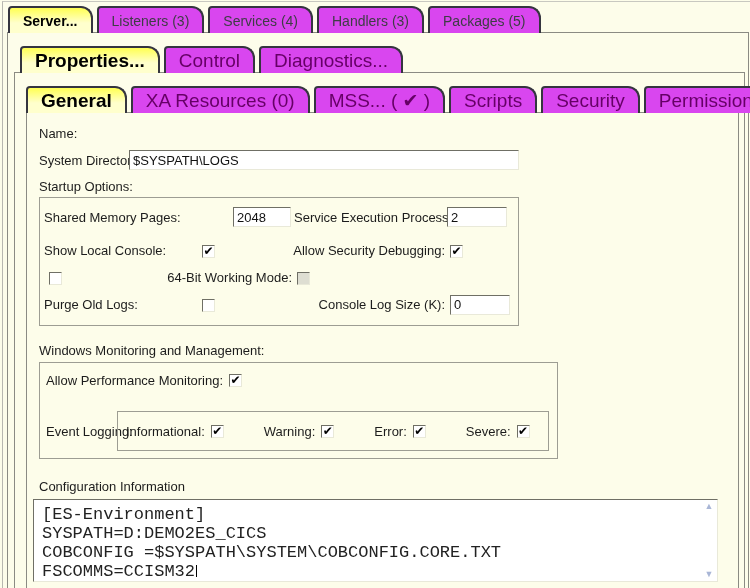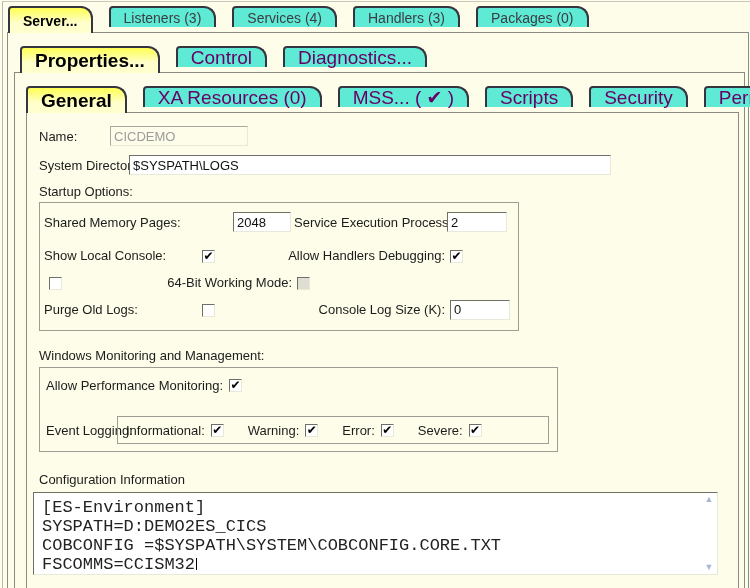--- a/index.html
+++ b/index.html
@@ -10,25 +10,25 @@
     --scroll-arrow:#a9b6d6; --caret-black:#000000;
   }
   *{box-sizing:border-box}
   html,body{margin:0;padding:0}
   body{width:750px;height:588px;overflow:hidden;background:var(--page-bg);
        font-family:"Liberation Sans",sans-serif;font-size:13px;color:#1c1c1c;position:relative}
   #root{position:absolute;left:2px;top:1px;right:0;bottom:0;
         border-left:1px solid #b8b8b0;border-top:1px solid #c8c8c0;padding-top:4px}
 
   
-  .tabs{display:flex;align-items:flex-start;column-gap:16px;position:relative;z-index:5;height:26px}
+  .tabs{display:flex;align-items:flex-start;column-gap:4px;position:relative;z-index:5;height:26px}
   .tabs.l1{padding-left:5px}
   .tabs.l2{padding-left:12px}
   .tabs.l3{padding-left:11px}
-  .tab{display:flex;align-items:center;height:21px;padding:0 13px;background:#5eead4;
+  .tab{display:flex;align-items:center;height:27px;padding:0 13px;background:#d946ef;
        border:2px solid var(--tab-border);border-bottom:none;border-radius:4px 12px 0 0;
        cursor:pointer;white-space:nowrap}
   .tab.sel{height:27px;margin-bottom:-1px;z-index:6;font-weight:bold;
        background:linear-gradient(to bottom,var(--tab-selected-top),var(--tab-selected-bottom) 60%)}
   .l1 .tab{font-size:14px;color:var(--top-tab-text)}
   .l2 .tab,.l3 .tab{font-size:19px;color:var(--link-purple)}
   .tab.sel{color:#000}
 
   
   .box{border:1px solid var(--box-border);background:transparent}
@@ -39,21 +39,21 @@
   
   .frow{display:flex;align-items:center;margin-bottom:9px}
   .lbl{white-space:nowrap}
   .lbl-name{width:71px}
   .lbl-sys{width:90px}
   .txt{height:20px;border:1px solid var(--input-border-dark);
        border-bottom-color:var(--input-border-light);border-right-color:var(--input-border-light);
        background:#fff;font:13px "Liberation Sans",sans-serif;padding:1px 3px;color:#111}
   .txt:disabled{background:transparent;color:var(--disabled-text);
        border-color:#a8a89e var(--input-border-light) var(--input-border-light) #a8a89e}
-  .w138{width:138px}.w482{width:482px}.w58{width:58px}.w60{width:60px}
+  .w138{width:138px}.w482{width:390px}.w58{width:58px}.w60{width:60px}
 
   .group-title{margin:8px 0 3px 0}
   .gbox{border:1px solid var(--group-border)}
   .startup{width:480px;padding:5px 4px 7px 4px}
   .grow{display:flex;align-items:center;height:28px}
   .cbrow{display:flex;align-items:center;height:27px}
   .spacer{height:6px}
   .c1{width:184px;}
   .c2{width:66px;padding-left:5px}
   .c3{width:148px;text-align:right}
@@ -69,21 +69,21 @@
       font-family:"DejaVu Sans",sans-serif;font-size:12px;line-height:11px;color:#000;
       text-align:center;cursor:pointer}
   .cb.disabled{background:#dededod;background:#deded2;cursor:default}
 
   .monitoring{width:519px;padding:6px 8px 7px 6px;margin-top:4px}
   .mrow1{display:flex;align-items:center;height:22px;margin-bottom:20px}
   .mrow1 .cb{margin-left:6px}
   .mrow2{display:flex;align-items:center}
   .ev-lbl{width:71px}
   .ev-box{border:1px solid var(--group-border);display:flex;
-          column-gap:24px;padding:5px 8px;flex:1;height:28px}
+          column-gap:40px;padding:5px 8px;flex:1;height:40px}
   .ev-item{display:flex;align-items:center;white-space:nowrap}
   .ev-item .cb{margin-left:6px}
 
   .config-title{margin:20px 0 5px 0}
   .config-box{width:685px;height:83px;margin-left:-6px;display:flex;background:#fff;
       border:1px solid var(--input-border-dark);
       border-bottom-color:var(--input-border-light);border-right-color:var(--input-border-light)}
   .config-box pre{flex:1;margin:4px;padding:1px 4px;overflow:hidden;
       font-family:"Liberation Mono",monospace;font-size:17px;line-height:19px;color:#222}
   .caret{display:inline-block;width:1px;height:13px;background:var(--caret-black);
@@ -104,21 +104,21 @@
     <div class="tab">
         <span>Listeners (3)</span>
       </div>
     <div class="tab">
         <span>Services (4)</span>
       </div>
     <div class="tab">
         <span>Handlers (3)</span>
       </div>
     <div class="tab">
-        <span>Packages (0)</span>
+        <span>Packages (5)</span>
       </div>
   </div>
 
   <div class="box box1">
 
     <div class="tabs l2">
       <div class="tab sel">
           <span>Properties...</span>
         </div>
       <div class="tab">
@@ -149,41 +149,40 @@
           </div>
         <div class="tab">
             <span>Permissions</span>
           </div>
       </div>
 
       <div class="box box3">
 
         <div class="frow">
           <span class="lbl lbl-name">Name:</span>
-          <input class="txt w138" disabled="" value="CICDEMO" style="">
         </div>
 
         <div class="frow">
           <span class="lbl lbl-sys">System Directory:</span>
           <input class="txt w482" value="$SYSPATH\LOGS" style="">
         </div>
 
         <div class="group-title">Startup Options:</div>
         <div class="gbox startup">
           <div class="grow">
             <span class="c1 lbl">Shared Memory Pages:</span>
             <span class="c2"><input class="txt w58" value="2048" style=""></span>
             <span class="c3 lbl">Service Execution Processes:</span>
             <span class="c4"><input class="txt w60" value="2" style=""></span>
           </div>
           <div class="spacer"></div>
           <div class="cbrow">
             <span class="cb-l1 lbl">Show Local Console:</span>
             <span class="slot1"><span class="cb on">✔</span></span>
-            <span class="cb-l2 lbl">Allow Handlers Debugging:</span>
+            <span class="cb-l2 lbl">Allow Security Debugging:</span>
             <span class="slot2"><span class="cb on">✔</span></span>
           </div>
           <div class="cbrow">
             <span class="slot1"><span class="cb"></span></span>
             <span class="cb-l2 lbl">64-Bit Working Mode:</span>
             <span class="slot2"><span class="cb disabled"></span></span>
           </div>
           <div class="cbrow">
             <span class="cb-l1 lbl">Purge Old Logs:</span>
             <span class="slot1"><span class="cb"></span></span>

